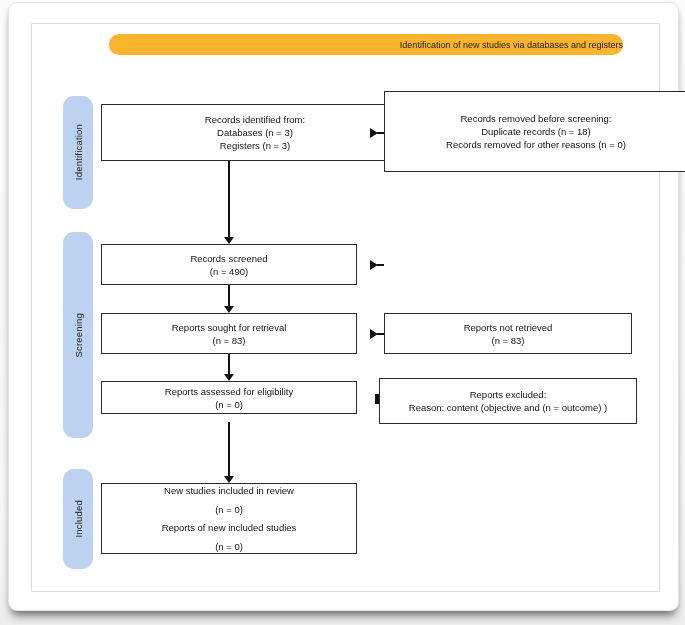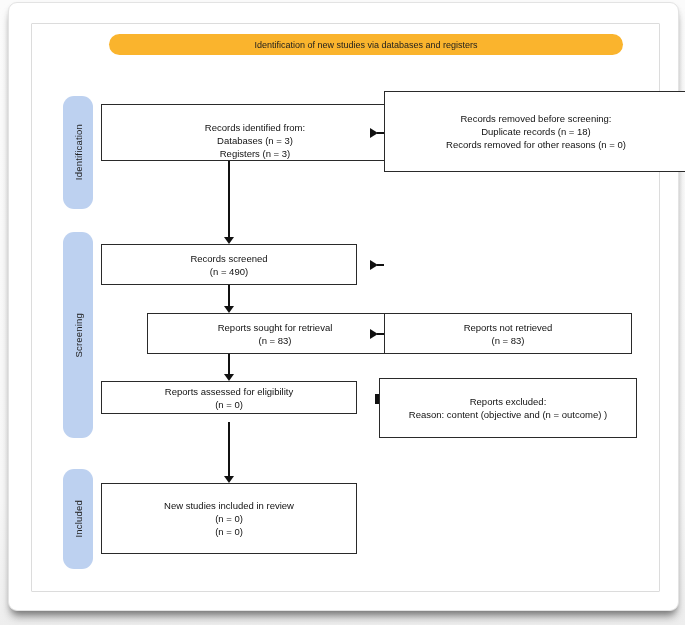--- a/index.html
+++ b/index.html
@@ -17,21 +17,21 @@
     box-shadow:0 8px 9px -3px rgba(35,35,35,0.55), 0 2px 4px rgba(0,0,0,0.08);
   }
   .frame{
     position:absolute;left:22px;top:20px;width:627px;height:567px;
     border:1px solid #dcdcdc;border-radius:1px;
   }
 
   .banner{
     position:absolute;left:100px;top:31px;width:514px;height:21px;
     background:var(--banner-bg,#FAB42D);border-radius:10.5px;
-    display:flex;align-items:center;justify-content:center;
+    display:flex;align-items:center;justify-content:flex-end;
     font-size:9px;color:#1d1d1d;
   }
 
   .stage{
     position:absolute;left:54px;width:30px;
     background:var(--stage-bg,#BDD1F0);border-radius:11px;
     display:flex;align-items:center;justify-content:center;
   }
   .stage span{
     writing-mode:vertical-rl;transform:rotate(180deg);
@@ -41,29 +41,29 @@
   .stage.s2{top:229px;height:206px;}
   .stage.s3{top:466px;height:100px;}
 
   .box{
     position:absolute;background:#fff;
     border:1.5px solid var(--box-border,#2a2a2a);
     display:flex;flex-direction:column;align-items:center;justify-content:center;
     text-align:center;font-size:9.5px;color:#111;line-height:13px;
     box-sizing:border-box;
   }
-  .b1{left:92px;top:101px;width:308px;height:57px;justify-content:flex-end;}
+  .b1{left:92px;top:101px;width:308px;height:57px;}
   .b2{left:375px;top:88px;width:304px;height:81px;padding:0 18px;}
   .b3{left:92px;top:241px;width:256px;height:41px;}
   .b4{left:375px;top:241px;width:256px;height:41px;}
-  .b5{left:92px;top:310px;width:256px;height:41px;margin-left:46px;}
+  .b5{left:92px;top:310px;width:256px;height:41px;}
   .b6{left:375px;top:310px;width:248px;height:41px;}
   .b7{left:92px;top:378px;width:256px;height:33px;}
-  .b8{left:370px;top:375px;width:258px;height:60px;padding:0 6px;}
-  .b9{left:92px;top:480px;width:256px;height:71px;}
+  .b8{left:370px;top:375px;width:258px;height:46px;padding:0 6px;}
+  .b9{left:92px;top:480px;width:256px;height:71px;justify-content:space-between;}
 
   .varrow{position:absolute;left:214px;width:11px;}
   .varrow::before{
     content:"";position:absolute;left:5px;top:0;bottom:6px;width:1.5px;background:var(--arrow,#111);
   }
   .varrow::after{
     content:"";position:absolute;left:0.5px;bottom:0;width:0;height:0;
     border-left:5px solid transparent;border-right:5px solid transparent;
     border-top:7px solid var(--arrow,#111);
   }
@@ -142,20 +142,21 @@
     </div>
 
     <div class="box b8">
       <div class="line">Reports excluded:</div>
       <div class="line">Reason: content (objective and (n =  outcome) )</div>
     </div>
 
     <div class="box b9">
       <div class="line">New studies included in review</div>
       <div class="line">(n = 0)</div>
+      <div class="line">Reports of new included studies</div>
       <div class="line">(n = 0)</div>
     </div>
 
     <div class="varrow v1"></div>
     <div class="varrow v2"></div>
     <div class="varrow v3"></div>
     <div class="varrow v4"></div>
 
     <div class="harrow h1"></div>
     <div class="harrow h2"></div>

